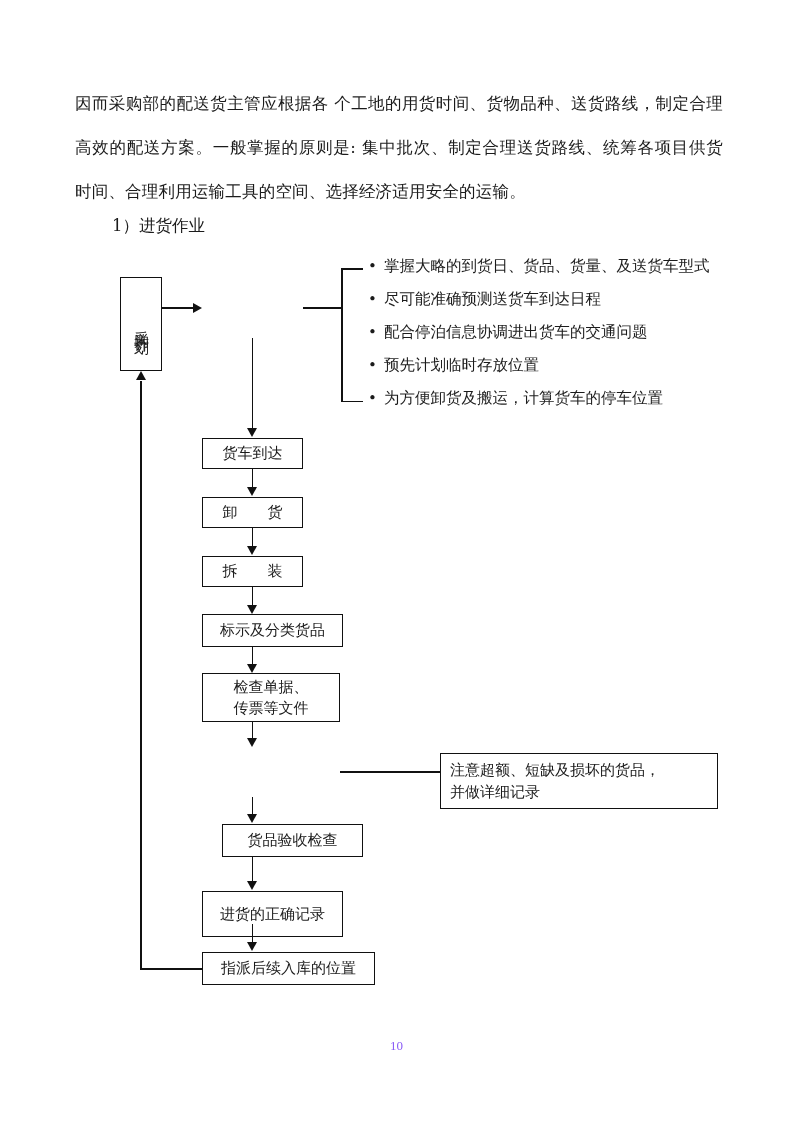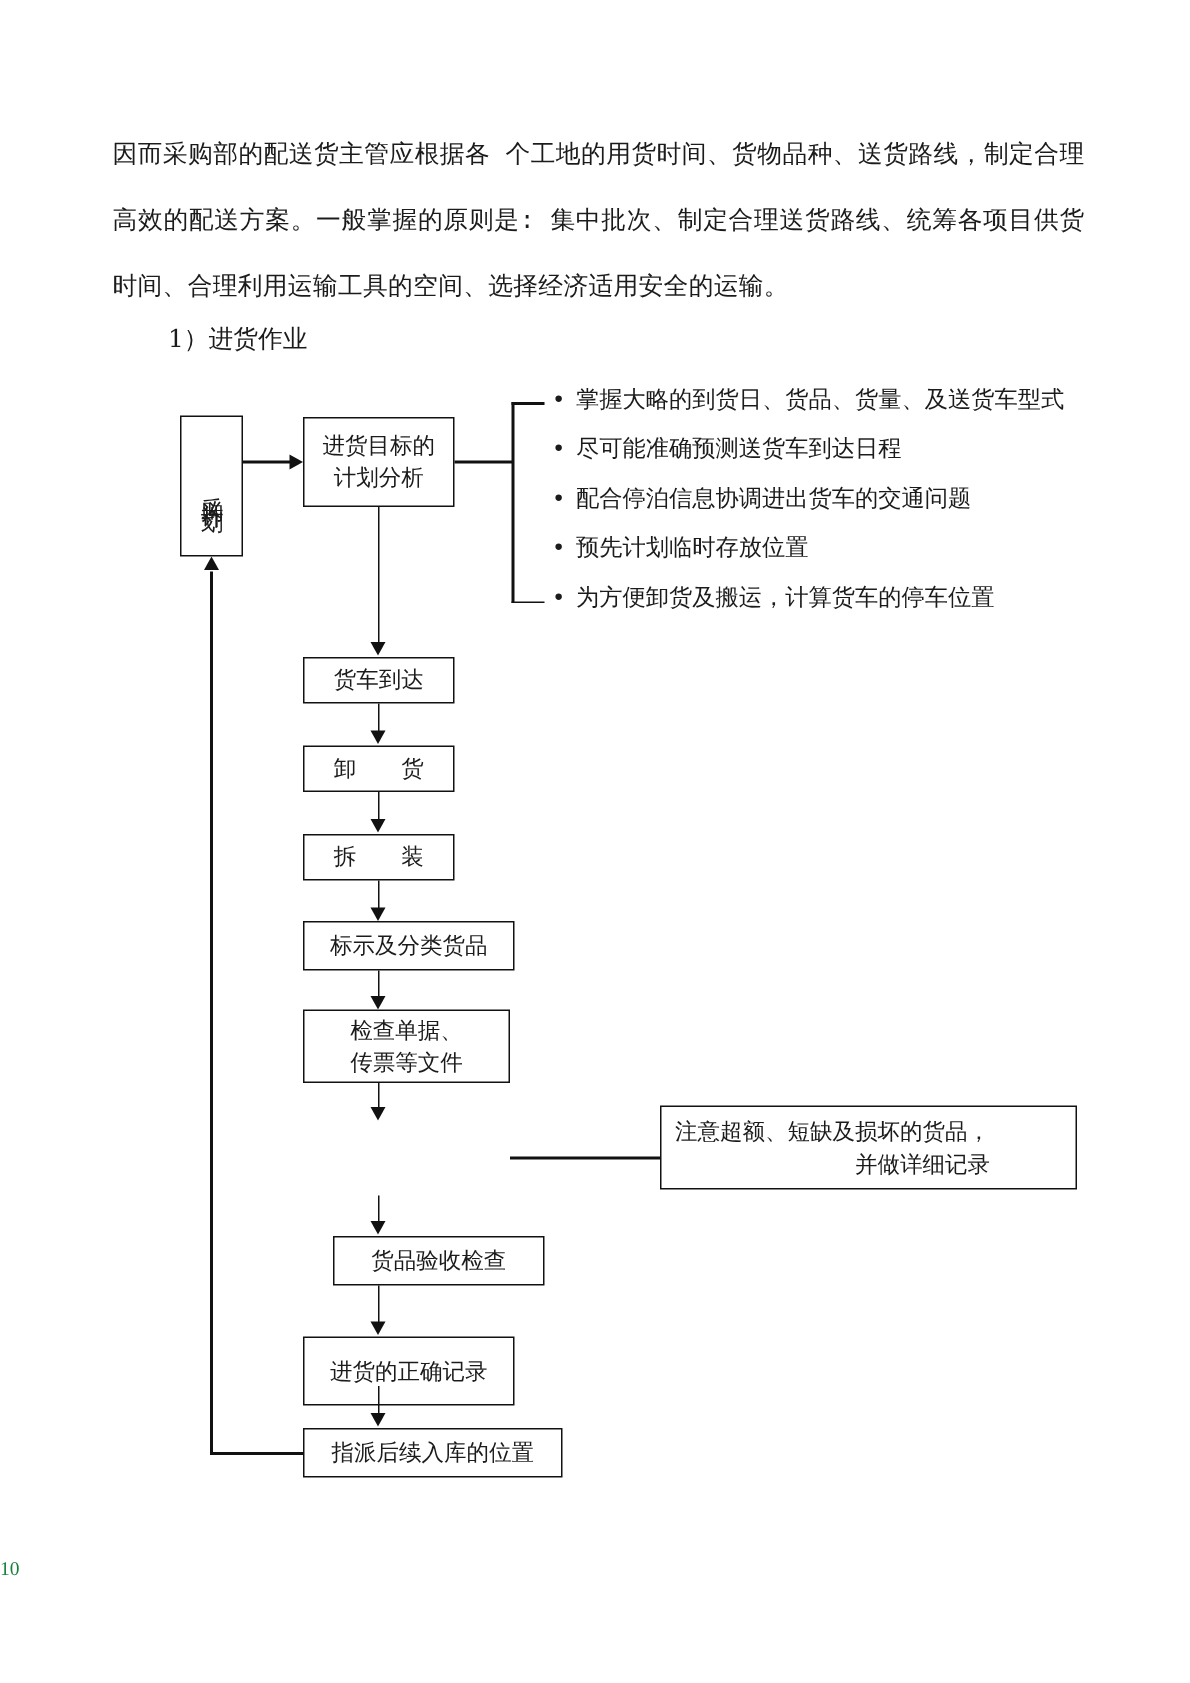--- a/index.html
+++ b/index.html
@@ -25,21 +25,21 @@
     left: 75px;
     top: 82px;
     width: 648px;
     font-size: 16.5px;
     line-height: 44px;
     letter-spacing: 0.2px;
     text-align: justify;
     text-justify: inter-ideograph;
     color: #1b1b1b;
   }
-  .para p { margin: 0; font-family: Liberation Mono, monospace; }
+  .para p { margin: 0; }
 
   .heading {
     position: absolute;
     left: 112px;
     top: 212px;
     font-size: 16.5px;
     line-height: 28px;
     color: #1b1b1b;
   }
 
@@ -124,41 +124,39 @@
     left: 0;
     top: 0;
     font-size: 15px;
   }
 
   .page-num {
     position: absolute;
     left: 0;
     top: 1038px;
     width: 793px;
-    text-align: left;
+    text-align: center;
     font-size: 13px;
     font-family: "Liberation Serif", "DejaVu Serif", serif;
-    color: #15803d;
+    color: #8b5cf6;
   }
 </style>
 </head>
 <body>
 
 <div id="page">
 
   <div class="para">
     <p>因而采购部的配送货主管应根据各 个工地的用货时间、货物品种、送货路线，制定合理高效的配送方案。一般掌握的原则是: 集中批次、制定合理送货路线、统筹各项目供货 时间、合理利用运输工具的空间、选择经济适用安全的运输。</p>
   </div>
 
   <div class="heading">1）进货作业</div>
 
   <div class="node vert" style="left:120px; top:277px; width:42px; height:94px;">采购计划</div>
 
-  <div class="node" style="left:202px; top:278px; width:101px; height:60px;">进货目标的
-计划分析</div>
 
   <div class="line-h" style="left:162px; top:307px; width:32px;"></div>
   <div class="arrow right" style="left:193px; top:302.5px;"></div>
 
   <div class="line-h" style="left:303px; top:307px; width:39px;"></div>
   <div class="line-v" style="left:341px; top:268px; height:134px;"></div>
   <div class="line-h" style="left:341px; top:268px; width:22px;"></div>
   <div class="line-h" style="left:341px; top:400.5px; width:22px;"></div>
 
   <div class="bullets">
@@ -194,21 +192,21 @@
 
   <div class="node" style="left:202px; top:673px; width:138px; height:49px;">检查单据、
 传票等文件</div>
 
   <div class="line-v" style="left:251.5px; top:722px; height:17px;"></div>
   <div class="arrow down" style="left:247px; top:738px;"></div>
 
 
   <div class="line-h" style="left:340px; top:771px; width:100px;"></div>
 
-  <div class="node note" style="left:440px; top:737px; width:278px; height:56px;text-align:right;">注意超额、短缺及损坏的货品，
+  <div class="node note" style="left:440px; top:753px; width:278px; height:56px;">注意超额、短缺及损坏的货品，
 并做详细记录</div>
 
   <div class="line-v" style="left:251.5px; top:797px; height:18px;"></div>
   <div class="arrow down" style="left:247px; top:814px;"></div>
 
   <div class="node" style="left:202px; top:824px; width:141px; height:33px;margin-left:20px;">货品验收检查</div>
 
   <div class="line-v" style="left:251.5px; top:857px; height:25px;"></div>
   <div class="arrow down" style="left:247px; top:881px;"></div>
 

